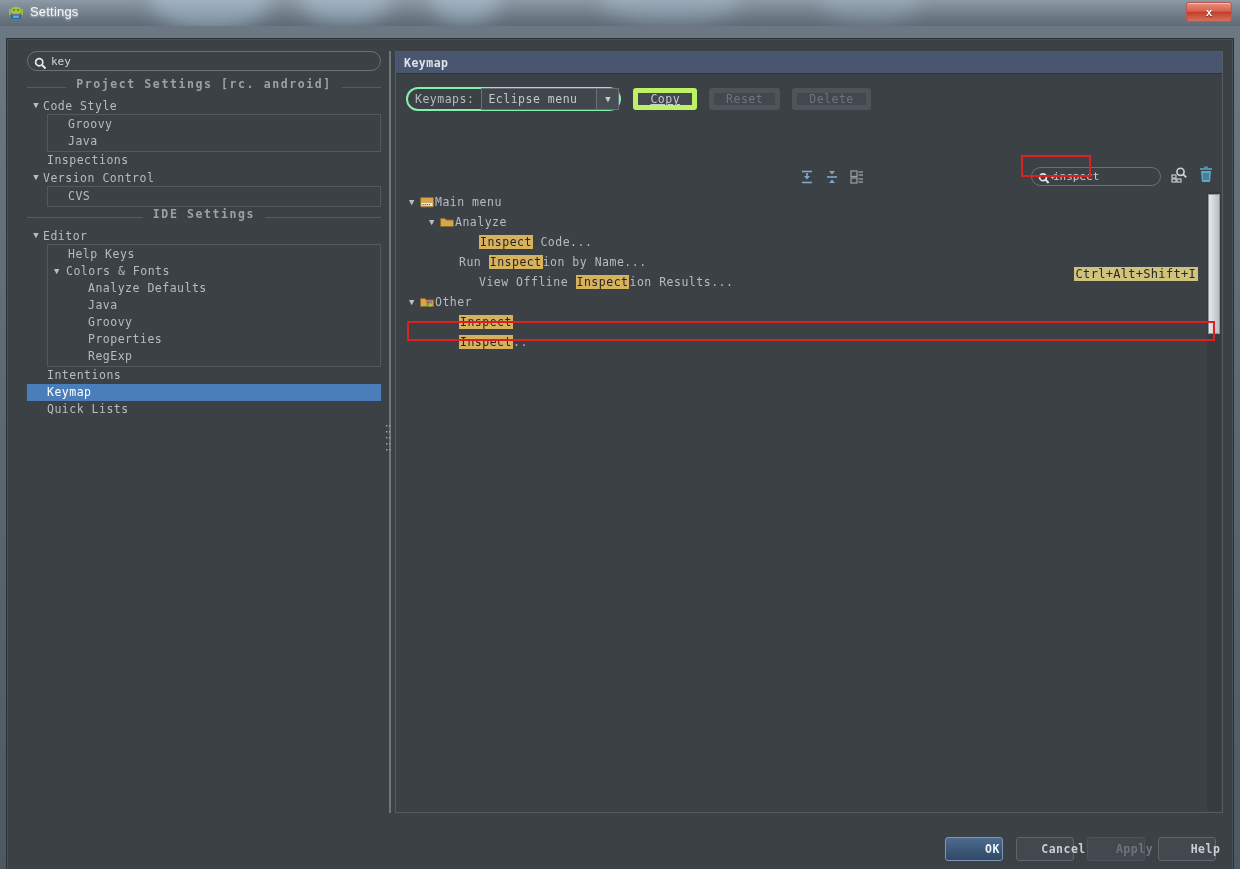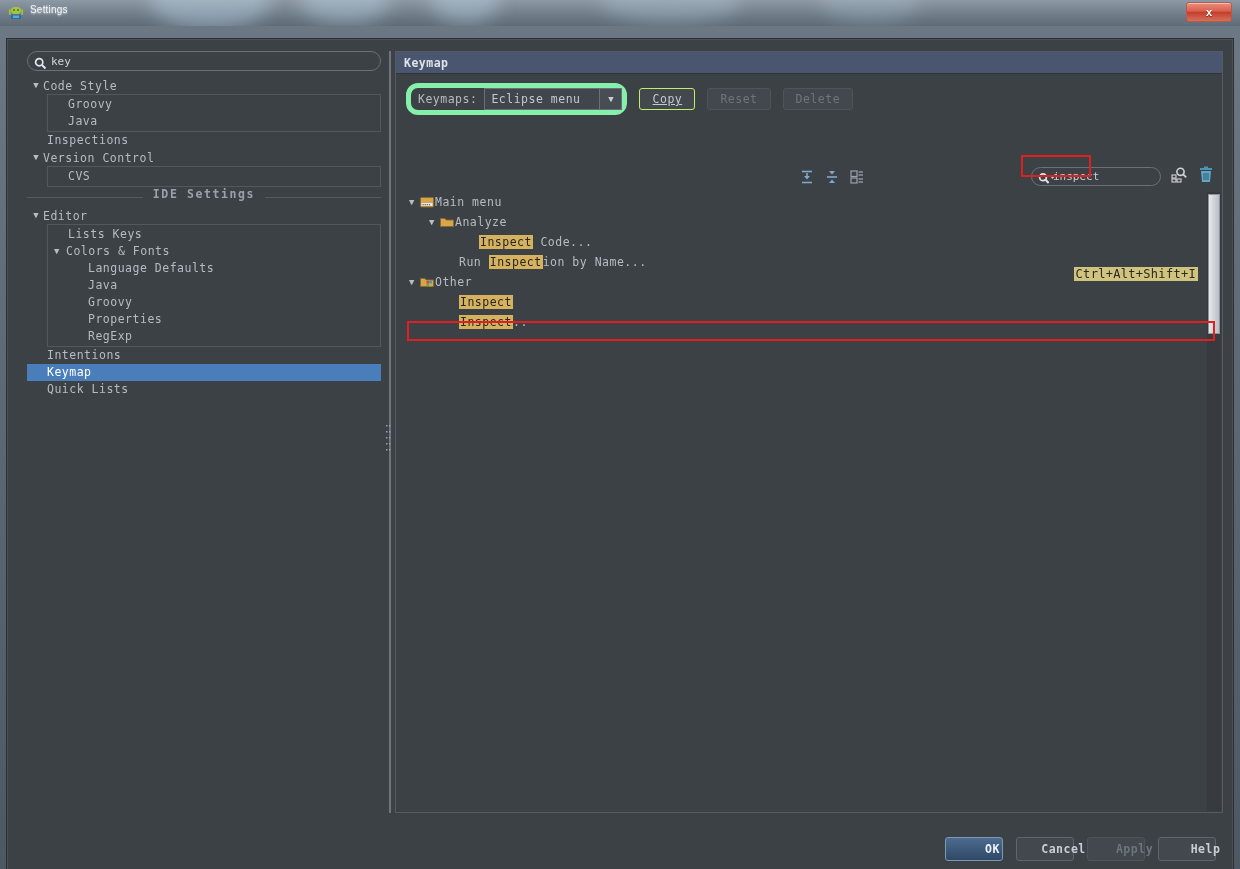--- a/index.html
+++ b/index.html
@@ -25,21 +25,21 @@
     position:absolute; border-radius:50%;
     background: rgba(190,215,235,0.40); filter: blur(9px);
   }
   #tb-icon {
     position: absolute; left: 7px; top: 4px; width: 17px; height: 17px;
     display:flex; align-items:center; justify-content:center;
   }
   #tb-title {
     position: absolute; left: 30px; top: 4px;
     font-family: "Liberation Sans", sans-serif;
-    font-size: 10px; color: #f2f5f8; letter-spacing: .2px;
+    font-size: 13px; color: #f2f5f8; letter-spacing: .2px;
     text-shadow: 0 1px 2px rgba(255,255,255,.65);
   }
   #closebtn {
     position: absolute; right: 8px; top: 2px; width: 46px; height: 20px;
     border-radius: 3px;
     border: 1px solid #b8594a;
     background: linear-gradient(180deg,#e98f7f 0%, #d9604c 45%, #c43f2b 52%, #d4705c 100%);
     box-shadow: inset 0 1px 0 rgba(255,255,255,.45);
     display:flex; align-items:center; justify-content:center;
     color:#fff; font-family:"Liberation Sans",sans-serif; font-size:11px; font-weight:bold;
@@ -124,36 +124,36 @@
     border-bottom: 1px solid #2f343a;
     display: flex; align-items: center;
   }
   #panelhdr .t {
     margin-left: 8px; color: #dfe4ea; font-weight: bold; font-size: 11.5px; letter-spacing: .5px;
   }
   #kmrow {
     position: absolute; left: 10px; top: 35px; height: 24px; display: flex; align-items: center;
   }
   .kmbox {
-    display:flex; align-items:center; height:32px;
-    border:5px solid #86efac; border-radius:12px; background:#3c4146;
+    display:flex; align-items:center; height:24px;
+    border:2px solid #86efac; border-radius:12px; background:#3c4146;
   }
   .kmlabel { padding: 0 7px; color:#b6bcc2; font-size:11.5px; letter-spacing:.5px; }
   .kmselect {
     width: 138px; height: 22px; margin: 0; display:flex; align-items:center;
     border:1px solid #6a7079; background:#41464c;
   }
   .kmselect .v { flex:1; padding-left:6px; color:#c3c9cf; font-size:11.5px; letter-spacing:.5px;}
   .kmselect .ar {
     width: 22px; height: 20px; display:flex; align-items:center; justify-content:center;
     border-left:1px solid #6a7079; background:#474d53; color:#c8ced4; font-size:9px;
   }
   .btn {
     height: 22px; min-width: 56px; margin-left: 12px; padding: 0 12px;
-    border: 1px solid #bef264; border-radius: 3px;
+    border: 5px solid #bef264; border-radius: 3px;
     background: #43484e;
     color: #c3c9cf; font-size: 11.5px; letter-spacing: .5px;
     display:flex; align-items:center; justify-content:center;
     font-family:"DejaVu Sans Mono", monospace;
   }
   .btn.dim { color: #6d747b; border-color:#4e545a; }
   .btn u { text-decoration: underline; }
 
   #toolicons {
     position: absolute; left: 404px; top: 116px; width: 80px; height: 20px;
@@ -262,20 +262,24 @@
             <svg width="13" height="13" viewBox="0 0 13 13">
               <circle cx="5.2" cy="5.2" r="3.6" fill="none" stroke="#e3e8ee" stroke-width="1.7"></circle>
               <line x1="8" y1="8" x2="11.5" y2="11.5" stroke="#e3e8ee" stroke-width="2"></line>
             </svg>
           </span>
           <span class="sv">key</span>
         </div>
 
         <div id="tree-left">
 
+          <div class="sep">
+            <div class="line"></div>
+            <span class="txt">Project Settings [rc. android]</span>
+          </div>
 
           <div class="grp">
             <span class="arrow">▼</span>
             <span class="lbl">Code Style</span>
           </div>
           <div class="childbox">
             <div class="child">Groovy</div>
             <div class="child">Java</div>
           </div>
 
@@ -292,26 +296,26 @@
           <div class="sep">
             <div class="line"></div>
             <span class="txt">IDE Settings</span>
           </div>
 
           <div class="grp">
             <span class="arrow">▼</span>
             <span class="lbl">Editor</span>
           </div>
           <div class="childbox">
-            <div class="child">Lists Keys</div>
+            <div class="child">Help Keys</div>
             <div class="child sub">
               <span class="arrow">▼</span>
               <span>Colors &amp; Fonts</span>
             </div>
-            <div class="child deep">Language Defaults</div>
+            <div class="child deep">Analyze Defaults</div>
             <div class="child deep">Java</div>
             <div class="child deep">Groovy</div>
             <div class="child deep">Properties</div>
             <div class="child deep">RegExp</div>
           </div>
 
           <div class="leaf">Intentions</div>
           <div class="leaf sel">Keymap</div>
           <div class="leaf">Quick Lists</div>
         </div>
@@ -451,20 +455,23 @@
 
           <div class="row" style="padding-left:82px;">
             <span class="txt"><span class="hl">Inspect</span><span> Code...</span></span>
           </div>
 
           <div class="row" style="padding-left:62px;">
             <span class="txt"><span>Run </span><span class="hl">Inspect</span><span>ion by Name...</span></span>
             <span class="sc">Ctrl+Alt+Shift+I</span>
           </div>
 
+          <div class="row" style="padding-left:82px;">
+            <span class="txt"><span>View Offline </span><span class="hl">Inspect</span><span>ion Results...</span></span>
+          </div>
 
           <div class="row" style="padding-left:8px;">
             <span class="tw">▼</span>
             <span class="ic">
               <svg width="14" height="12" viewBox="0 0 14 12">
                 <path d="M0.5 2.5 L5 2.5 L6.2 4 L13.5 4 L13.5 10.5 L0.5 10.5 Z" fill="#d8a54a" stroke="#8a6a2c" stroke-width="0.9"></path>
                 <rect x="6.5" y="5" width="2.6" height="2.6" fill="#d04a3c"></rect>
                 <rect x="9.3" y="5" width="2.6" height="2.6" fill="#4a8ed0"></rect>
                 <rect x="6.5" y="7.8" width="2.6" height="2.6" fill="#5aab4a"></rect>
                 <rect x="9.3" y="7.8" width="2.6" height="2.6" fill="#c9b23c"></rect>

